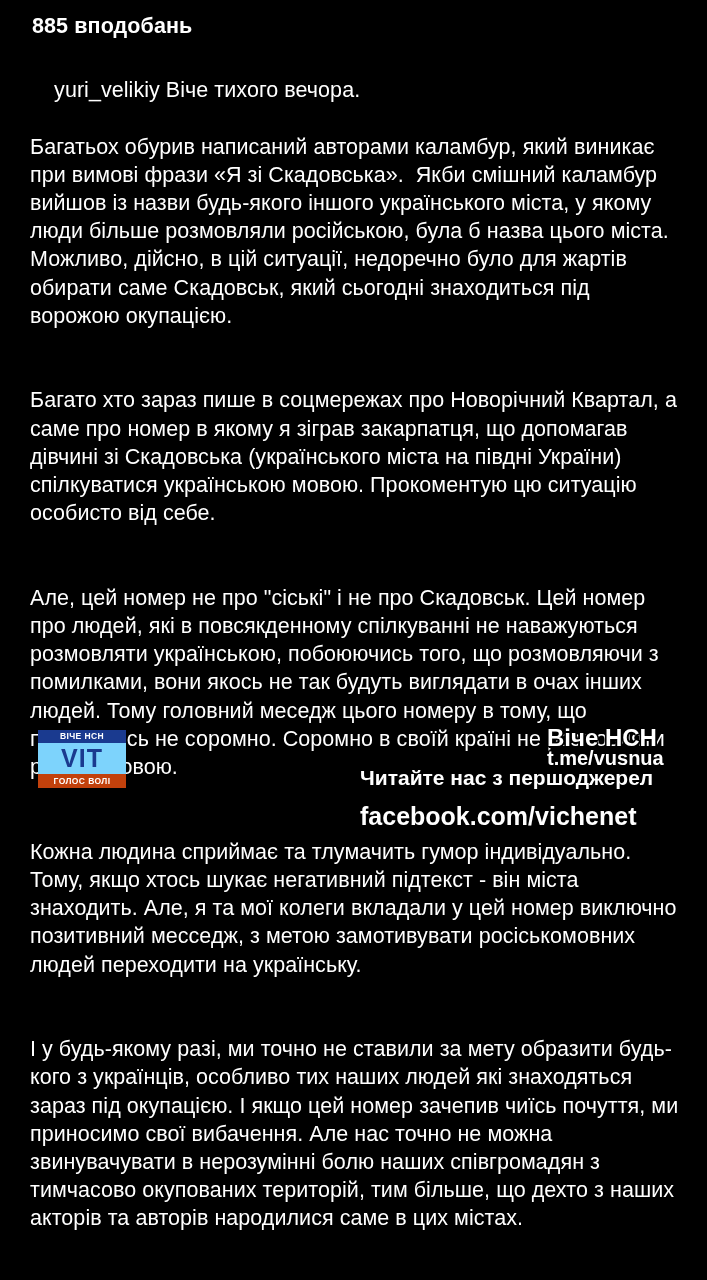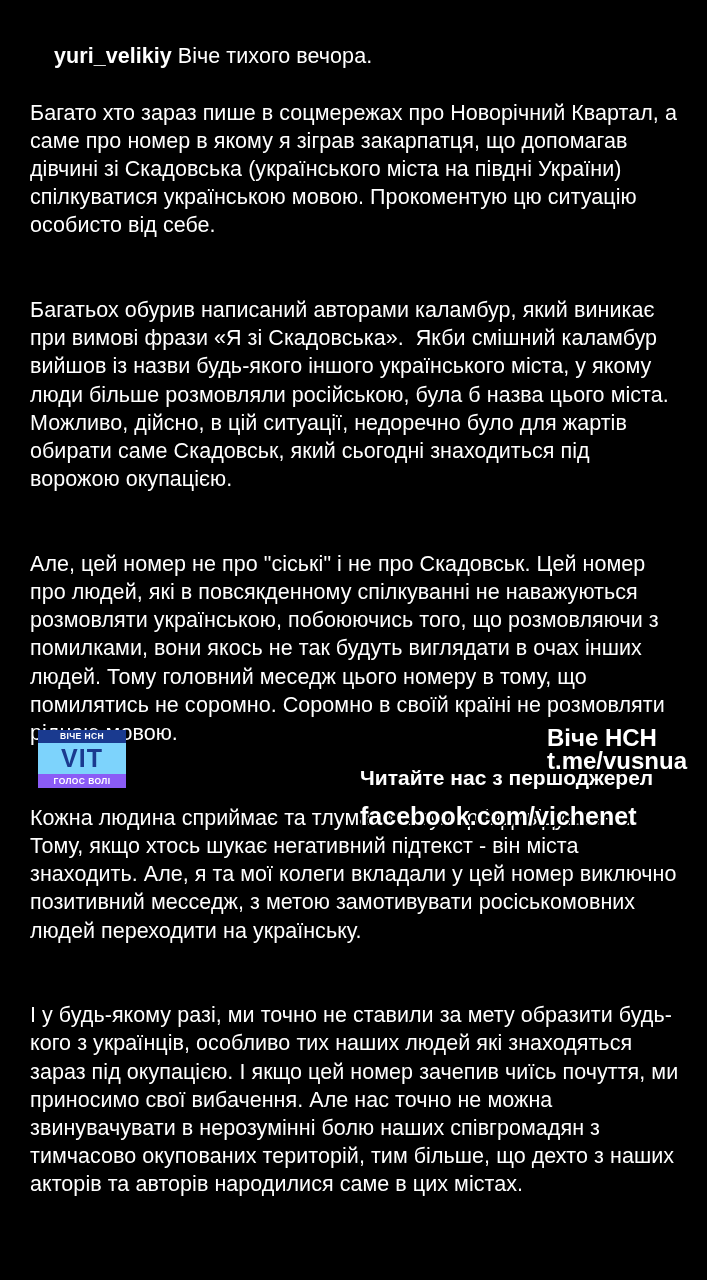--- a/index.html
+++ b/index.html
@@ -33,21 +33,21 @@
   }
   .caption {
     font-size: 21.5px;
     line-height: 28.2px;
     color: #ffffff;
     letter-spacing: 0.05px;
     white-space: pre-wrap;
     word-wrap: break-word;
   }
   .username {
-    font-weight: bold;
+    font-weight: normal;
     color: #ffffff;
   }
   .para {
     margin: 0;
   }
 
   
   .wm {
     position: absolute;
     pointer-events: none;
@@ -80,21 +80,21 @@
     font-size: 25px;
     font-weight: bold;
     text-align: center;
     line-height: 31px;
     letter-spacing: 1px;
   }
   .wm-logo .bar-bot {
     position: absolute;
     left: 0; top: 44px;
     width: 88px; height: 14px;
-    background: #8b5cf6;
+    background: #c2410c;
     color: #ffffff;
     font-size: 8.5px;
     font-weight: bold;
     text-align: center;
     line-height: 14px;
     letter-spacing: 0.4px;
     overflow: hidden;
   }
   .wm-line {
     color: #ffffff;
@@ -107,44 +107,45 @@
     white-space: nowrap;
   }
   .wm-nsn {
     left: 547px;
     top: 724px;
     font-size: 24px;
   }
   .wm-tme {
     left: 547px;
     top: 747px;
-    font-size: 24px;
+    font-size: 20px;
   }
   .wm-read {
     left: 360px;
     top: 766px;
     font-size: 21px;
   }
   .wm-fb {
     left: 360px;
     top: 802px;
     font-size: 25px;
     text-align: right;
   }
 </style>
 </head>
 <body>
 
 <div class="post">
 
+  <div class="likes">885 вподобань</div>
 
   <div class="caption">
     <span class="username">yuri_velikiy</span><span> Віче тихого вечора.</span>
+    <div class="para">Багатьох обурив написаний авторами каламбур, який виникає при вимові фрази «Я зі Скадовська».  Якби смішний каламбур вийшов із назви будь-якого іншого українського міста, у якому люди більше розмовляли російською, була б назва цього міста. Можливо, дійсно, в цій ситуації, недоречно було для жартів обирати саме Скадовськ, який сьогодні знаходиться під ворожою окупацією.</div>
     <div class="para">Багато хто зараз пише в соцмережах про Новорічний Квартал, а саме про номер в якому я зіграв закарпатця, що допомагав дівчині зі Скадовська (українського міста на півдні України) спілкуватися українською мовою. Прокоментую цю ситуацію особисто від себе.</div>
-    <div class="para">Багатьох обурив написаний авторами каламбур, який виникає при вимові фрази «Я зі Скадовська».  Якби смішний каламбур вийшов із назви будь-якого іншого українського міста, у якому люди більше розмовляли російською, була б назва цього міста. Можливо, дійсно, в цій ситуації, недоречно було для жартів обирати саме Скадовськ, який сьогодні знаходиться під ворожою окупацією.</div>
     <div class="para">Але, цей номер не про "сіські" і не про Скадовськ. Цей номер про людей, які в повсякденному спілкуванні не наважуються розмовляти українською, побоюючись того, що розмовляючи з помилками, вони якось не так будуть виглядати в очах інших людей. Тому головний меседж цього номеру в тому, що помилятись не соромно. Соромно в своїй країні не розмовляти рідною мовою.</div>
     <div class="para">Кожна людина сприймає та тлумачить гумор індивідуально. Тому, якщо хтось шукає негативний підтекст - він міста знаходить. Але, я та мої колеги вкладали у цей номер виключно позитивний месседж, з метою замотивувати росіськомовних людей переходити на українську.</div>
     <div class="para">І у будь-якому разі, ми точно не ставили за мету образити будь-кого з українців, особливо тих наших людей які знаходяться зараз під окупацією. І якщо цей номер зачепив чиїсь почуття, ми приносимо свої вибачення. Але нас точно не можна звинувачувати в нерозумінні болю наших співгромадян з тимчасово окупованих територій, тим більше, що дехто з наших акторів та авторів народилися саме в цих містах.</div>
     
     
     
     
     
   </div>
 </div>

